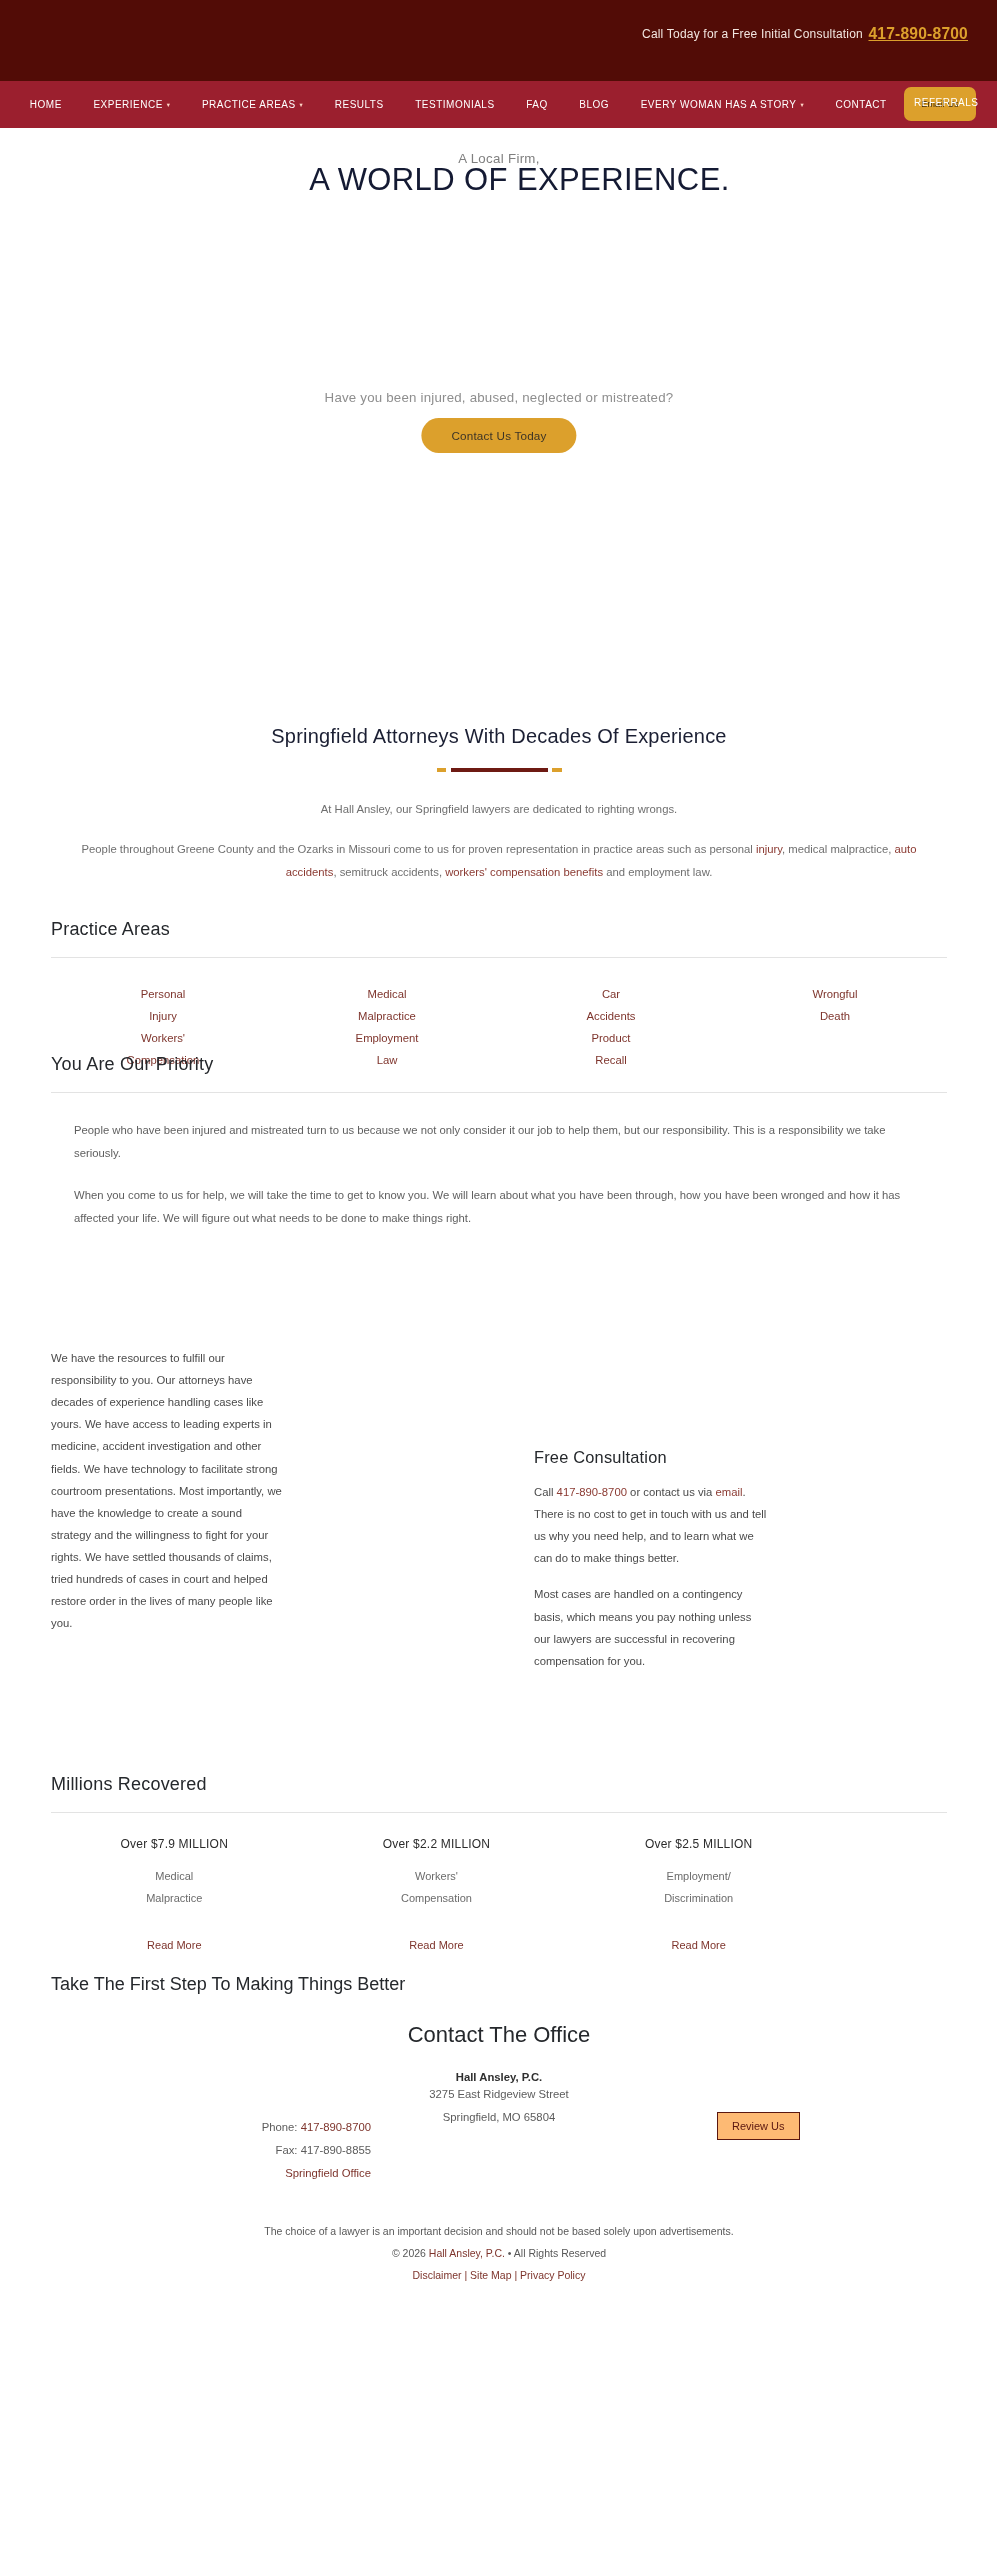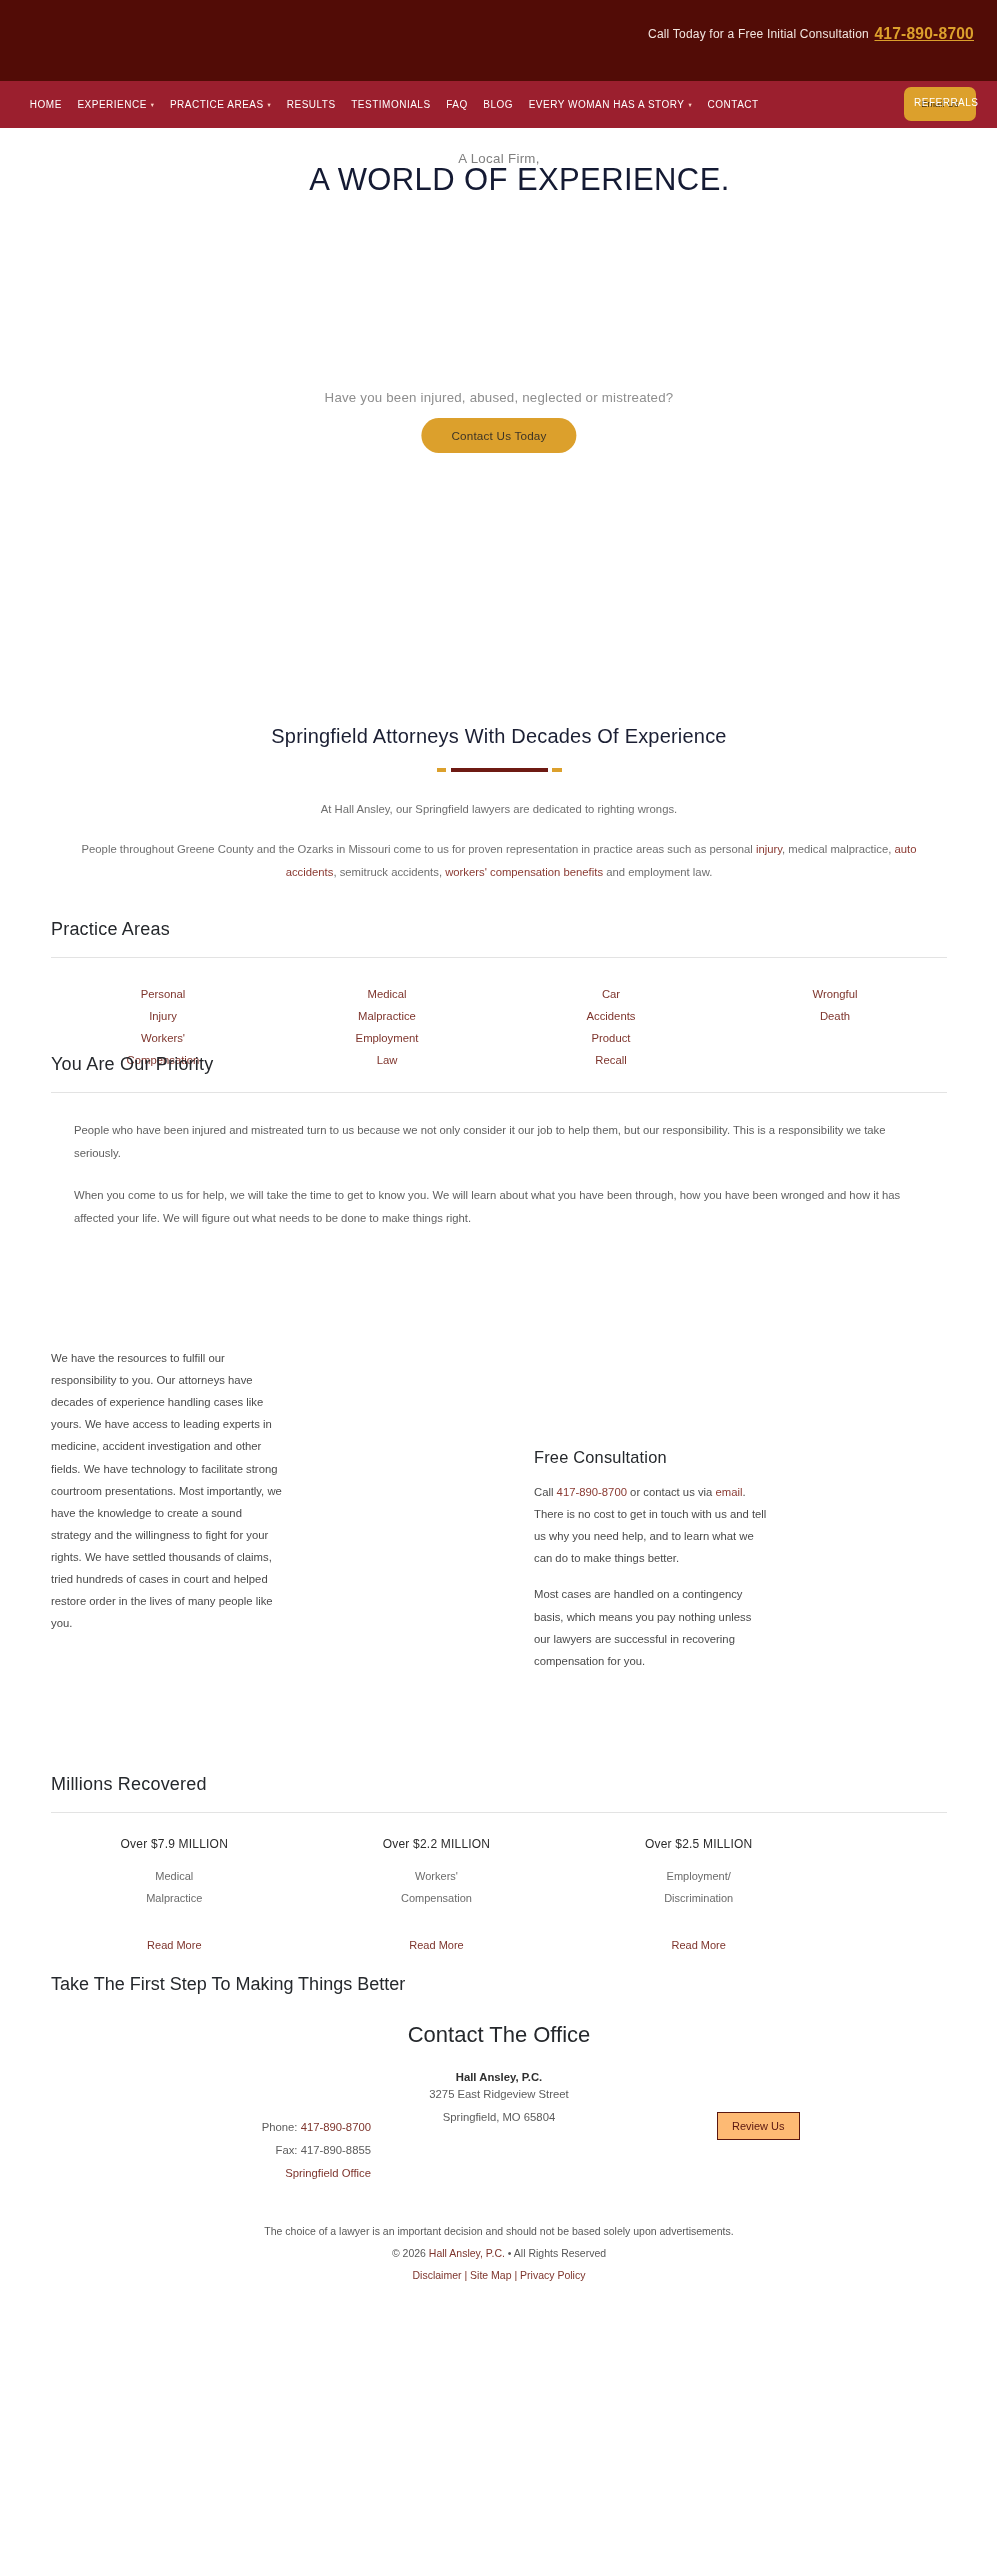--- a/index.html
+++ b/index.html
@@ -17,21 +17,21 @@
     height: 81px;
     background: #520C06;
     position: relative;
   }
   .topbar-inner {
     position: absolute;
     right: 0;
     top: 25px;
     width: 100%;
     text-align: right;
-    padding-right: 24px;
+    padding-right: 30px;
   }
   .topbar-text {
     display: inline-block;
     color: #f2e6e0;
     font-size: 12px;
     letter-spacing: 0.2px;
     vertical-align: middle;
   }
   .topbar-phone {
     display: inline-block;
@@ -48,21 +48,21 @@
     height: 47px;
     background: #9B1F2E;
     position: relative;
   }
   .nav-list {
     list-style: none;
     display: flex;
     align-items: center;
     height: 100%;
     padding-left: 22px;
-    gap: 0px;
+    gap: 16px;
   }
   .nav-item {
     color: #ffffff;
     font-size: 10px;
     letter-spacing: 0.5px;
     padding: 0 7.8px;
     white-space: nowrap;
     display: flex;
     align-items: center;
     gap: 3.9px;

